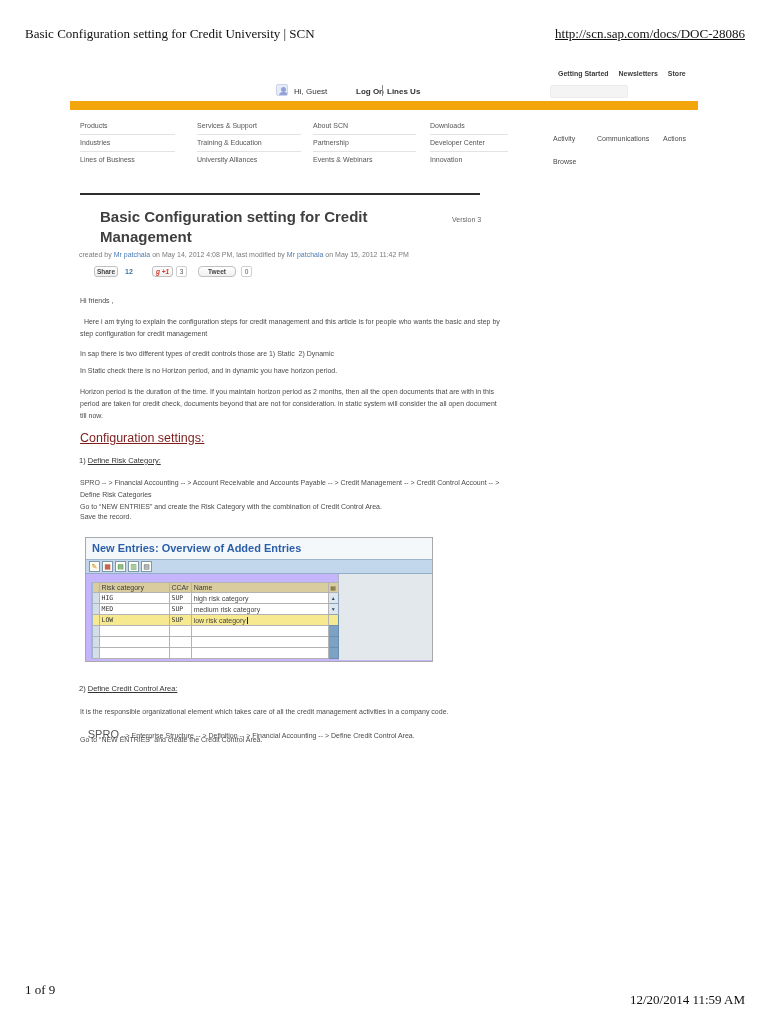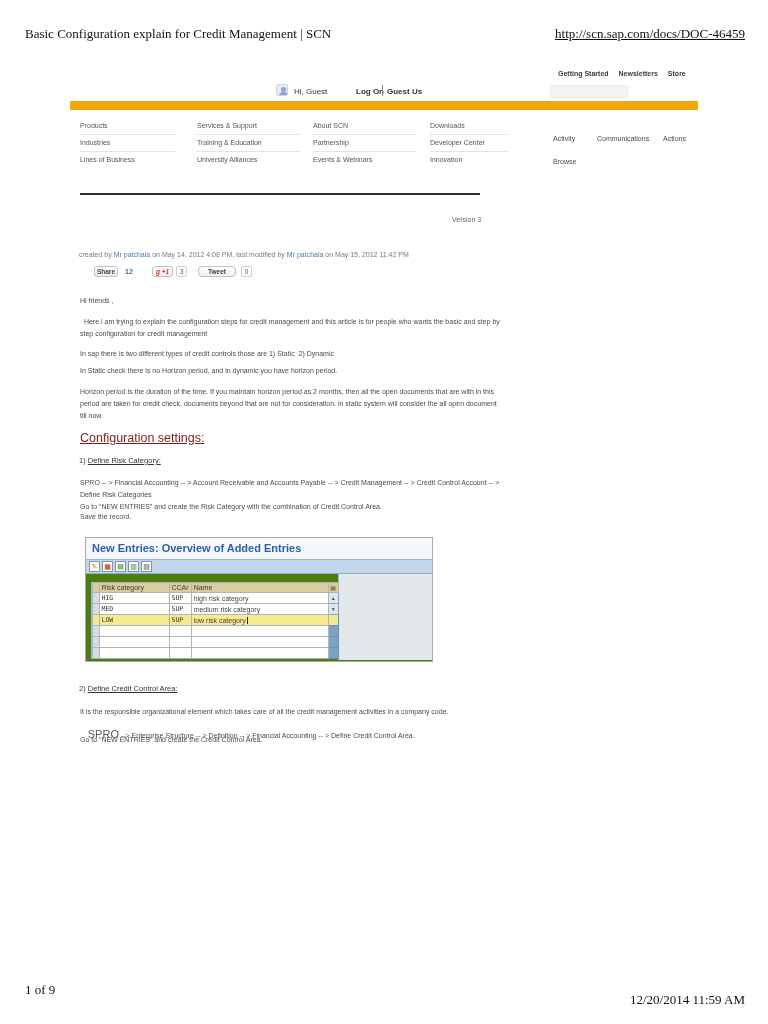--- a/index.html
+++ b/index.html
@@ -63,21 +63,21 @@
   .para { position:absolute; left:80px; width:424px; font-size:7px; line-height:12px;
           color:#4a4a4a; white-space:pre-wrap; }
   .config-head { position:absolute; left:80px; top:431px; font-size:12.5px; color:#7f1d1d;
                  text-decoration:underline; }
   .sec-head { position:absolute; left:79px; font-size:7.5px; font-weight:normal; color:#333; }
   .sec-head .u { text-decoration:underline; }
   .spro-big { font-size:11px; color:#555; }
 
   
   .sap { position:absolute; left:85px; top:537px; width:348px; height:125px;
-         border:1px solid #a9a9a9; background:#4d7c0f; }
+         border:1px solid #a9a9a9; background:#c4b5fd; }
   .sap-title { height:21px; background:#f5f8fb; padding:4px 0 0 6px;
                font-size:11px; font-weight:bold; }
   .sap-toolbar { height:15px; background:#c2d7eb; border-top:1px solid #9db4cd;
                  border-bottom:1px solid #93acc7; display:flex; gap:2px; padding:1px 0 0 3px; }
   .ticon { width:11px; height:11px; background:#fdfdf2; border:1px solid #7e97ad;
            font-size:7px; line-height:9px; text-align:center; }
   .ti1::before { content:"✎"; color:#c07a00; }
   .ti2::before { content:"▦"; color:#b02818; }
   .ti3::before { content:"▤"; color:#2e7d32; }
   .ti4::before { content:"▥"; color:#2e7d32; }
@@ -107,37 +107,37 @@
   td.scr-btn { background:#dee7f0 !important; border-color:#8ca3bc; cursor:pointer; }
   td.scr-thumb { background:#7da3c4 !important; border-color:#6b8fb0; }
 
   .hdr-bg { background:#d9cc9e !important; }
 </style>
 </head>
 <body>
 
 <div class="canvas">
 
-  <div class="serif ph-title">Basic Configuration explain for Credit Management | SCN</div>
-  <div class="serif ph-url">http://scn.sap.com/docs/DOC-46459</div>
+  <div class="serif ph-title">Basic Configuration setting for Credit University | SCN</div>
+  <div class="serif ph-url">http://scn.sap.com/docs/DOC-28086</div>
 
   <div class="top-links">
     <span>Getting Started</span>
     <span>Newsletters</span>
     <span>Store</span>
   </div>
 
   <div class="avatar">
     <div class="head"></div>
       <div class="bodyshape"></div>
   </div>
   <div class="greet">Hi, Guest</div>
   <div class="logon">Log On</div>
   <div class="vbar"></div>
-  <div class="joinus">Guest Us</div>
+  <div class="joinus">Lines Us</div>
   <div class="searchbox"></div>
 
   <div class="accentbar" id="accentbar" style="background: rgb(242, 166, 12);"></div>
 
   <div class="navcol" style="left:80px; width:95px;">
     <div class="navitem">Products</div>
     <div class="navitem">Industries</div>
     <div class="navitem last">Lines of Business</div>
   </div>
   <div class="navcol" style="left:197px; width:104px;">
@@ -156,20 +156,21 @@
     <div class="navitem last">Innovation</div>
   </div>
 
   <div class="nav-right" style="left:553px; top:135px;">Activity</div>
   <div class="nav-right" style="left:597px; top:135px;">Communications</div>
   <div class="nav-right" style="left:663px; top:135px;">Actions</div>
   <div class="nav-right" style="left:553px; top:158px;">Browse</div>
 
   <div class="darkrule"></div>
 
+  <h1 class="art-title">Basic Configuration setting for Credit Management</h1>
   <div class="version">Version 3</div>
   <div class="byline">
     <span>created by </span><a>Mr patchala</a><span> on May 14, 2012 4:08 PM, last modified by </span><a>Mr patchala</a><span> on May 15, 2012 11:42 PM</span>
   </div>
 
   <div class="btn share-btn">Share</div>
   <div class="share-count">12</div>
   <div class="btn gplus-btn">g +1</div>
   <div class="cnt gplus-count">3</div>
   <div class="btn tweet-btn">Tweet</div>

